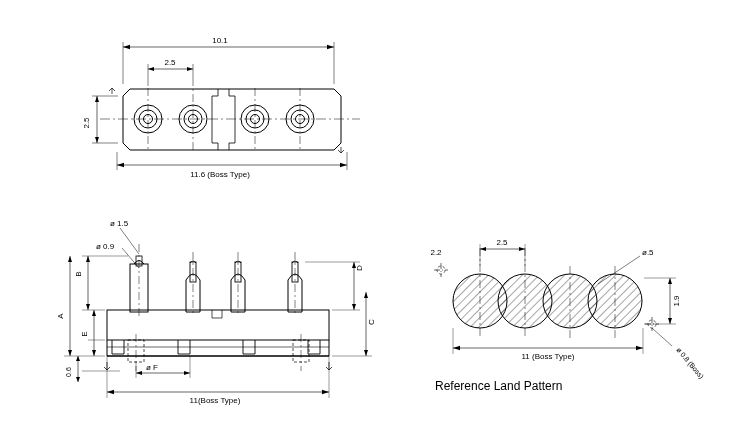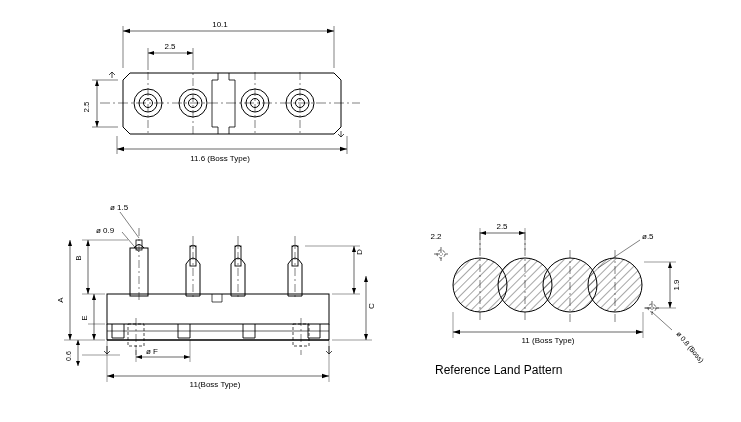--- a/index.html
+++ b/index.html
@@ -4,21 +4,21 @@
 <style>
   html,body{margin:0;padding:0;}
   body{
     width:741px;height:422px;
     background:#ffffff;
     font-family:"Liberation Sans", sans-serif;
     color:#000;
     position:relative;
     overflow:hidden;
   }
-  .stage{position:absolute;left:0;top:0;width:741px;height:374px;}
+  .stage{position:absolute;left:0;top:16px;width:741px;height:374px;}
   svg{display:block;}
   text{font-family:"Liberation Sans", sans-serif;fill:#000;}
   .lbl{font-size:8px;}
   .lbl-sm{font-size:7px;}
   .cap{font-size:12px;}
 </style>
 </head>
 <body>
 
 <div class="stage">

